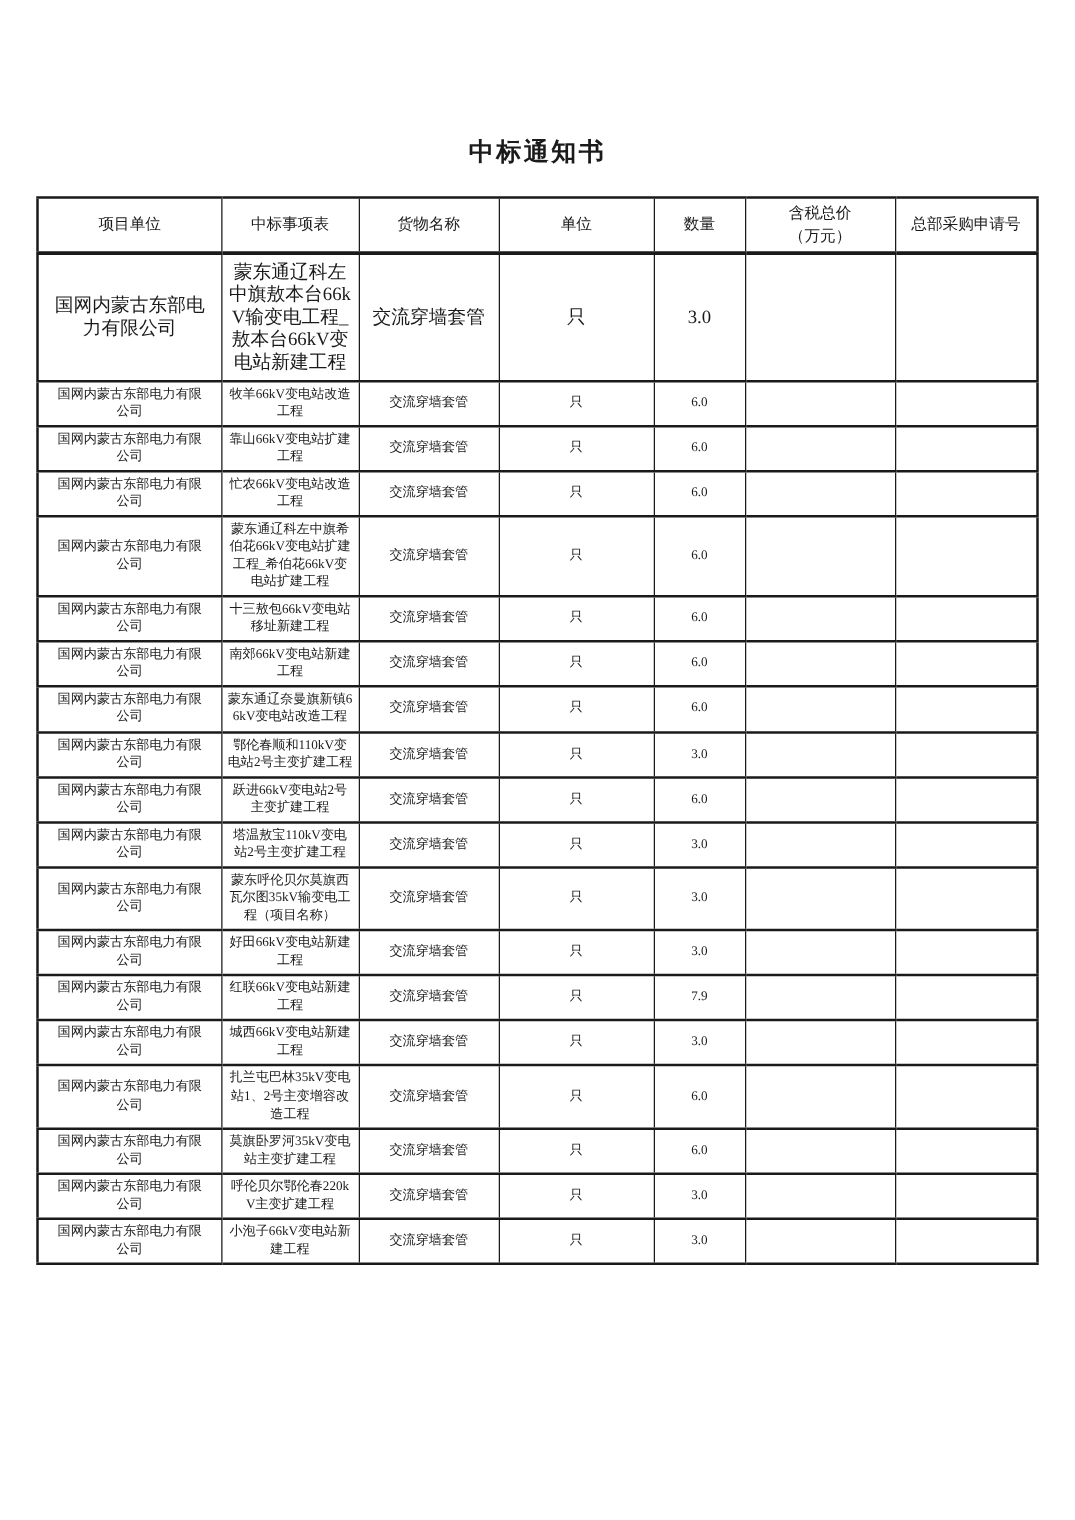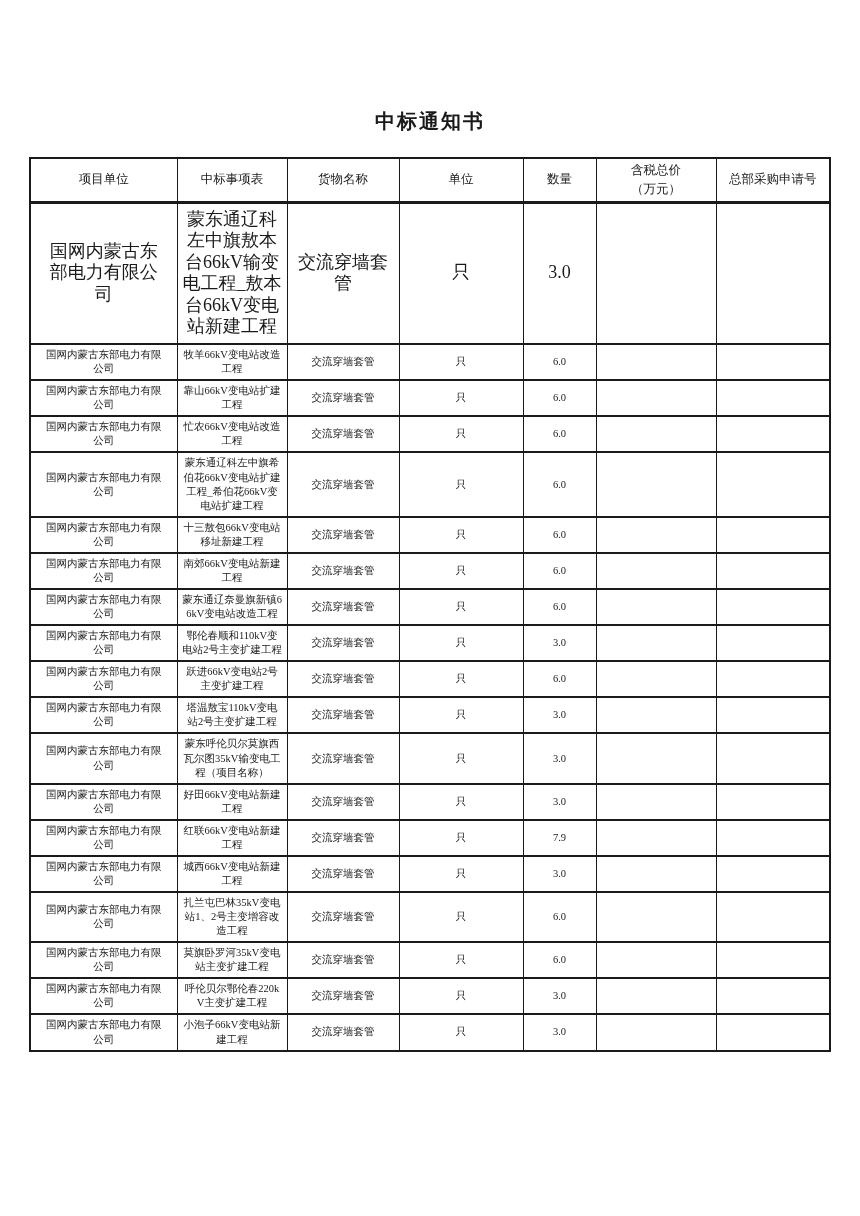--- a/index.html
+++ b/index.html
@@ -65,21 +65,21 @@
   }
   .award-table td {
     font-size: 10.5px;
     line-height: 1.34;
     padding: 3px 4px;
     word-break: break-all;
   }
   .award-table td.cell-project-unit { padding: 3px 10px; }
   
   .award-table tbody tr:first-child td {
-    font-size: 18px;
+    font-size: 15px;
     line-height: 1.2;
     padding: 5px 3px;
   }
   .award-table tbody tr:first-child td.cell-project-unit { padding: 5px 10px; }
 </style>
 </head>
 <body>
 
 <div class="page">
 

